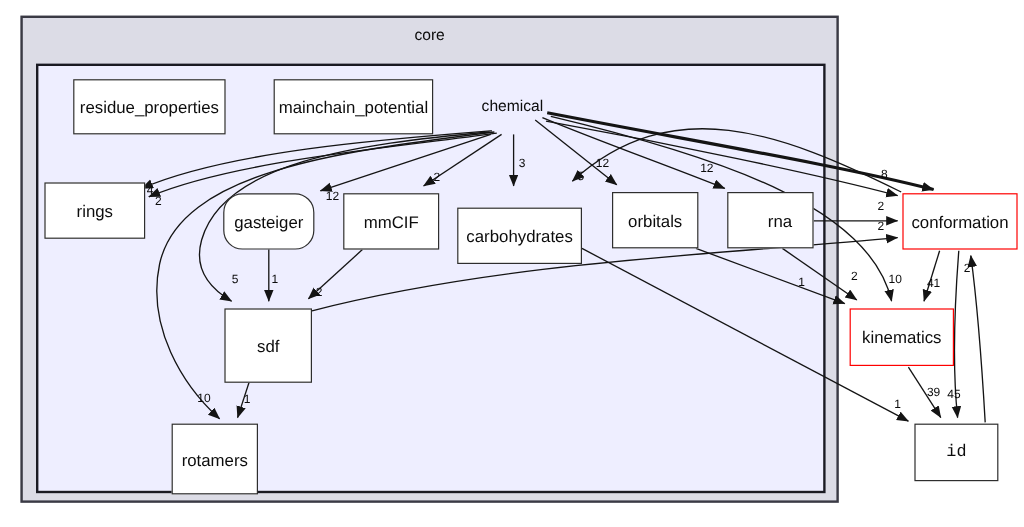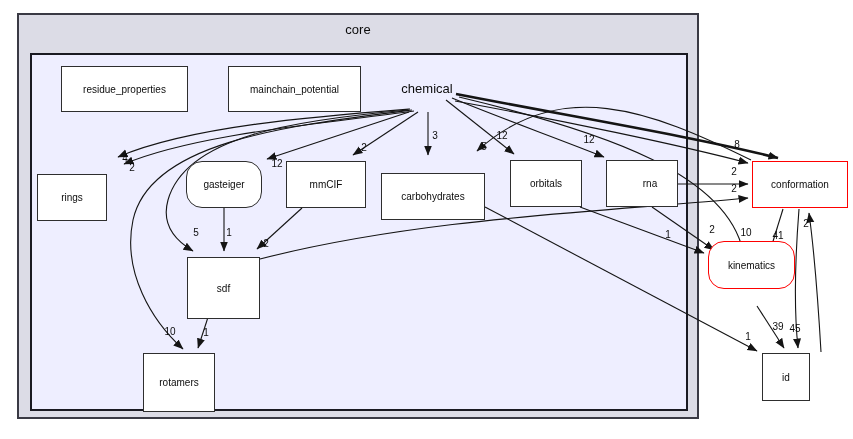--- a/index.html
+++ b/index.html
@@ -5,21 +5,21 @@
   html,body{margin:0;padding:0;background:#ffffff;}
   #stage{position:relative;width:853px;height:439px;background:#ffffff;overflow:hidden;
          font-family:"Liberation Sans", sans-serif;}
   .cluster{position:absolute;box-sizing:border-box;}
   #outer-cluster{border:2px solid #3a3a44;background:#dcdce6;}
   #inner-cluster{border:2px solid #1a1a22;background:#eeeeff;}
   .cluster-label{position:absolute;font-size:13px;color:#0c0c0c;transform:translate(-50%,-50%);
                  white-space:nowrap;}
   #edge-layer{position:absolute;left:0;top:0;width:853px;height:439px;}
   .node{position:absolute;box-sizing:border-box;background:#ffffff;border:1.2px solid #2e2e2e;
-        display:flex;align-items:center;justify-content:center;font-size:10px;color:#0c0c0c;
+        display:flex;align-items:center;justify-content:center;font-size:14px;color:#0c0c0c;
         white-space:nowrap;cursor:pointer;}
   .node.accent{border-color:#fe0000;}
   .edge{fill:none;stroke:#141414;stroke-width:1.1px;}
   .edge.thick{stroke-width:2.6px;}
   .edge-label{font-size:10px;fill:#0c0c0c;}
 </style>
 </head>
 <body>
 
 <div id="stage">
@@ -88,26 +88,26 @@
         <text x="778" y="239" text-anchor="middle" class="edge-label">41</text>
         <text x="778" y="330" text-anchor="middle" class="edge-label">39</text>
         <text x="795" y="332" text-anchor="middle" class="edge-label">45</text>
         <text x="806" y="227" text-anchor="middle" class="edge-label">2</text>
       </g>
   </svg>
 
   <div id="nodes">
       <div class="node" style="left: 61px; top: 66px; width: 127px; height: 46px;">residue_properties</div>
       <div class="node" style="left: 228px; top: 66px; width: 133px; height: 46px;">mainchain_potential</div>
-      <div class="node" style="left: 37px; top: 174px; width: 70px; height: 47px;">rings</div>
+      <div class="node" style="left: 37px; top: 152px; width: 84px; height: 47px;">rings</div>
       <div class="node" style="left: 186px; top: 161px; width: 76px; height: 47px; border-radius: 16px;">gasteiger</div>
       <div class="node" style="left: 286px; top: 161px; width: 80px; height: 47px;">mmCIF</div>
       <div class="node" style="left: 381px; top: 160px; width: 104px; height: 47px; margin-top: 13px;">carbohydrates</div>
       <div class="node" style="left: 510px; top: 160px; width: 72px; height: 47px;">orbitals</div>
       <div class="node" style="left: 606px; top: 160px; width: 72px; height: 47px; padding-left: 16px;">rna</div>
       <div class="node accent" style="left: 752px; top: 161px; width: 96px; height: 47px;">conformation</div>
       <div class="node" style="left: 187px; top: 257px; width: 73px; height: 62px;">sdf</div>
-      <div class="node accent" style="left: 708px; top: 241px; width: 87px; height: 48px; border-radius: 16px;">kinematics</div>
+      <div class="node accent" style="left: 708px; top: 257px; width: 87px; height: 48px;">kinematics</div>
       <div class="node" style="left: 143px; top: 353px; width: 72px; height: 59px;">rotamers</div>
-      <div class="node" style="left: 762px; top: 353px; width: 48px; height: 48px;">id</div>
+      <div class="node" style="left: 762px; top: 353px; width: 70px; height: 48px; font-family: Liberation Mono, monospace;">id</div>
     </div>
 
 </div>
 
 </body></html>

